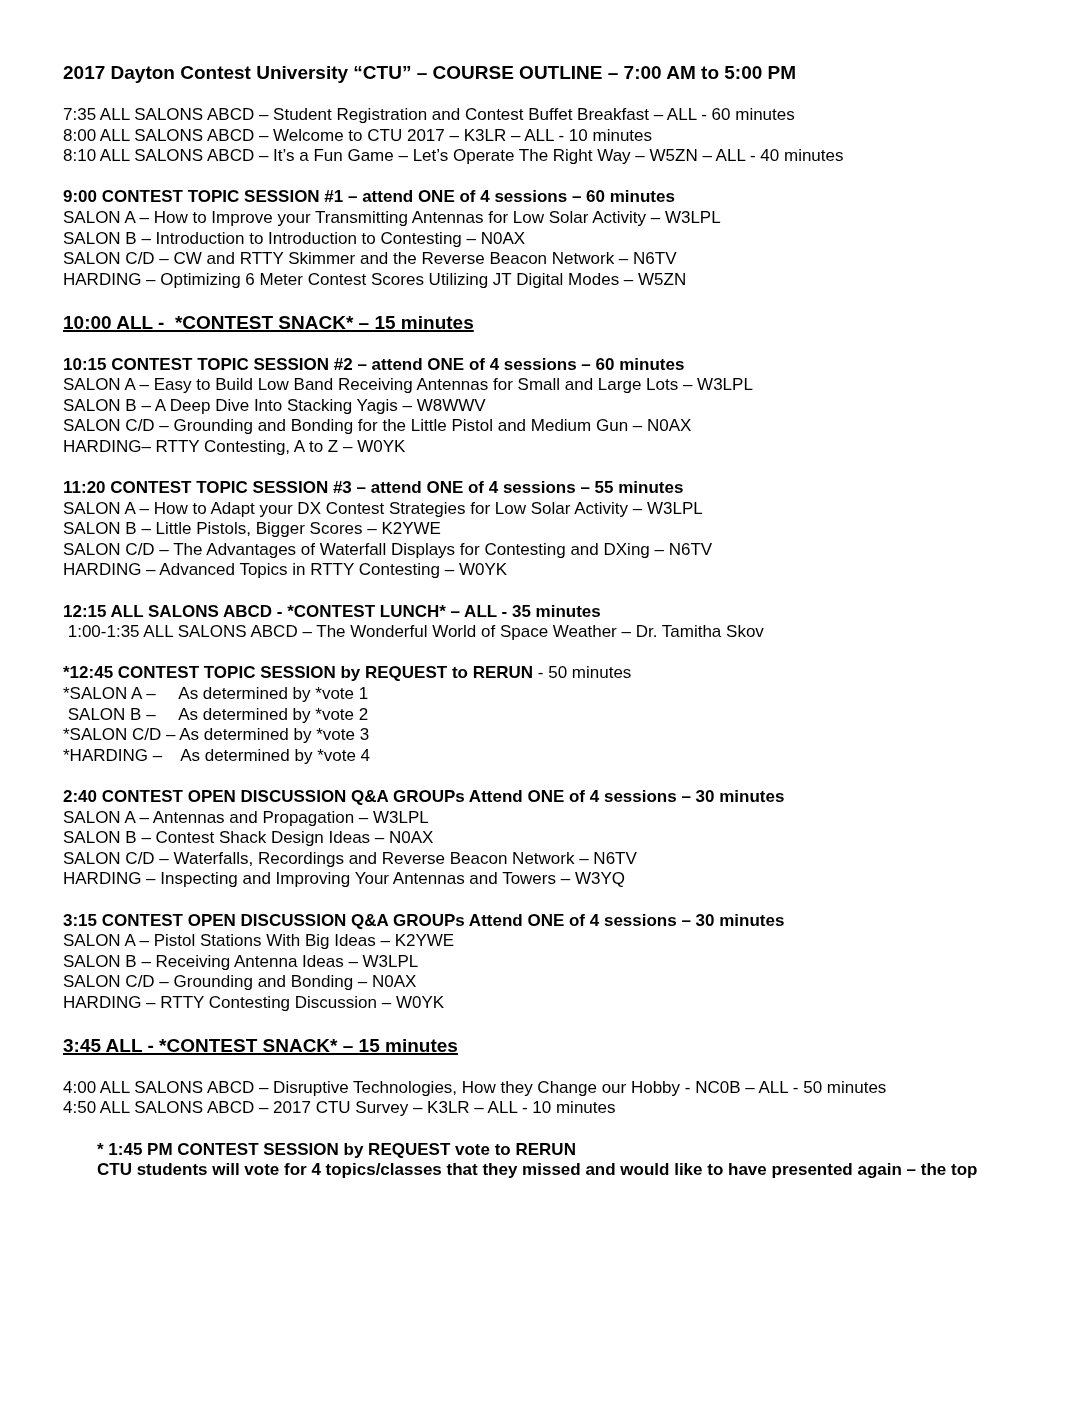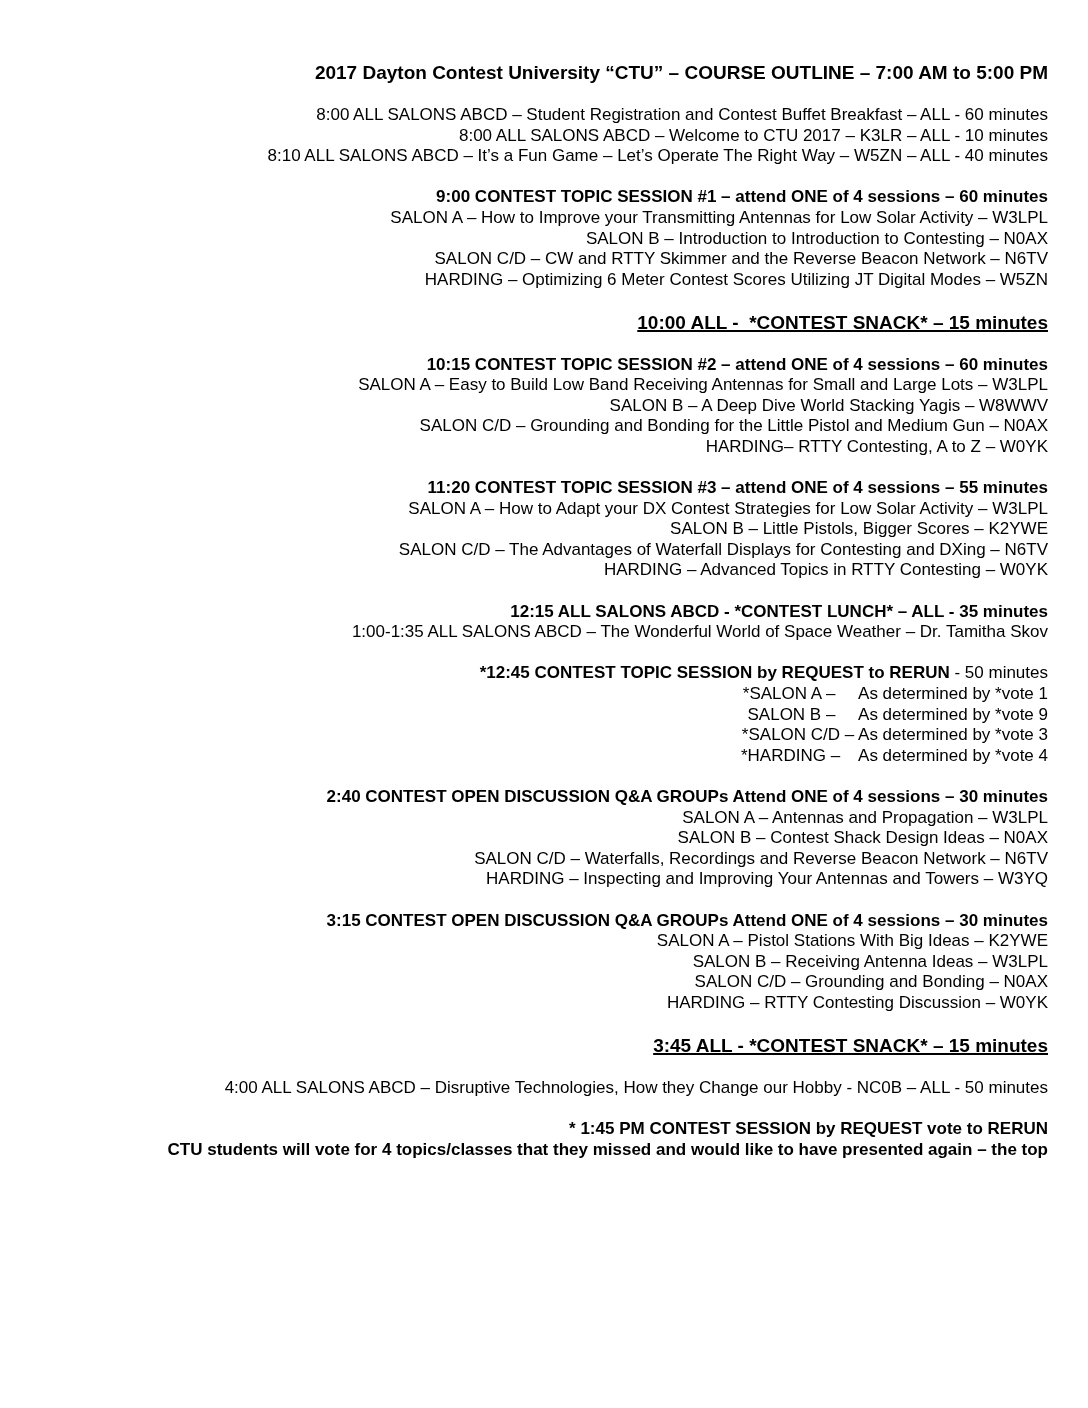--- a/index.html
+++ b/index.html
@@ -12,21 +12,20 @@
     height: 1408px;
     font-family: "Liberation Sans", sans-serif;
     color: #000000;
     overflow: hidden;
   }
   .page {
     padding: 61px 40px 0 63px;
     box-sizing: border-box;
     width: 1088px;
     height: 1408px;
-    text-align: right;
   }
   .line {
     font-size: 17px;
     line-height: 20.6px;
     white-space: pre;
     font-weight: normal;
   }
   .line.bold { font-weight: bold; }
   .line.large {
     font-size: 19px;
@@ -44,56 +43,56 @@
   .main.underline { text-decoration: underline; text-decoration-thickness: 2px; }
   .tail { font-weight: normal; margin-top: 22px; }
 </style>
 </head>
 <body>
 
 <div class="page">
   <h1 class="doc-title">2017 Dayton Contest University “CTU” – COURSE OUTLINE – 7:00 AM to 5:00 PM</h1>
   <div>
       <div class="block">
-        <div class="line"><span class="main">8:00 ALL SALONS ABCD – Student Registration and Contest Buffet Breakfast – ALL - 60 minutes</span></div>
+        <div class="line"><span class="main">7:35 ALL SALONS ABCD – Student Registration and Contest Buffet Breakfast – ALL - 60 minutes</span></div>
         <div class="line"><span class="main">8:00 ALL SALONS ABCD – Welcome to CTU 2017 – K3LR – ALL - 10 minutes</span></div>
         <div class="line"><span class="main">8:10 ALL SALONS ABCD – It’s a Fun Game – Let’s Operate The Right Way – W5ZN – ALL - 40 minutes</span></div>
       </div>
       <div class="block">
         <div class="line bold"><span class="main">9:00 CONTEST TOPIC SESSION #1 – attend ONE of 4 sessions – 60 minutes</span></div>
         <div class="line"><span class="main">SALON A – How to Improve your Transmitting Antennas for Low Solar Activity – W3LPL</span></div>
         <div class="line"><span class="main">SALON B – Introduction to Introduction to Contesting – N0AX</span></div>
         <div class="line"><span class="main">SALON C/D – CW and RTTY Skimmer and the Reverse Beacon Network – N6TV</span></div>
         <div class="line"><span class="main">HARDING – Optimizing 6 Meter Contest Scores Utilizing JT Digital Modes – W5ZN</span></div>
       </div>
       <div class="block">
         <div class="line bold large"><span class="main underline">10:00 ALL -  *CONTEST SNACK* – 15 minutes</span></div>
       </div>
       <div class="block">
         <div class="line bold"><span class="main">10:15 CONTEST TOPIC SESSION #2 – attend ONE of 4 sessions – 60 minutes</span></div>
         <div class="line"><span class="main">SALON A – Easy to Build Low Band Receiving Antennas for Small and Large Lots – W3LPL</span></div>
-        <div class="line"><span class="main">SALON B – A Deep Dive World Stacking Yagis – W8WWV</span></div>
+        <div class="line"><span class="main">SALON B – A Deep Dive Into Stacking Yagis – W8WWV</span></div>
         <div class="line"><span class="main">SALON C/D – Grounding and Bonding for the Little Pistol and Medium Gun – N0AX</span></div>
         <div class="line"><span class="main">HARDING– RTTY Contesting, A to Z – W0YK</span></div>
       </div>
       <div class="block">
         <div class="line bold"><span class="main">11:20 CONTEST TOPIC SESSION #3 – attend ONE of 4 sessions – 55 minutes</span></div>
         <div class="line"><span class="main">SALON A – How to Adapt your DX Contest Strategies for Low Solar Activity – W3LPL</span></div>
         <div class="line"><span class="main">SALON B – Little Pistols, Bigger Scores – K2YWE</span></div>
         <div class="line"><span class="main">SALON C/D – The Advantages of Waterfall Displays for Contesting and DXing – N6TV</span></div>
         <div class="line"><span class="main">HARDING – Advanced Topics in RTTY Contesting – W0YK</span></div>
       </div>
       <div class="block">
         <div class="line bold"><span class="main">12:15 ALL SALONS ABCD - *CONTEST LUNCH* – ALL - 35 minutes</span></div>
         <div class="line"><span class="main"> 1:00-1:35 ALL SALONS ABCD – The Wonderful World of Space Weather – Dr. Tamitha Skov</span></div>
       </div>
       <div class="block">
         <div class="line bold"><span class="main">*12:45 CONTEST TOPIC SESSION by REQUEST to RERUN</span><span class="tail"> - 50 minutes</span></div>
         <div class="line"><span class="main">*SALON A –     As determined by *vote 1</span></div>
-        <div class="line"><span class="main"> SALON B –     As determined by *vote 9</span></div>
+        <div class="line"><span class="main"> SALON B –     As determined by *vote 2</span></div>
         <div class="line"><span class="main">*SALON C/D – As determined by *vote 3</span></div>
         <div class="line"><span class="main">*HARDING –    As determined by *vote 4</span></div>
       </div>
       <div class="block">
         <div class="line bold"><span class="main">2:40 CONTEST OPEN DISCUSSION Q&amp;A GROUPs Attend ONE of 4 sessions – 30 minutes</span></div>
         <div class="line"><span class="main">SALON A – Antennas and Propagation – W3LPL</span></div>
         <div class="line"><span class="main">SALON B – Contest Shack Design Ideas – N0AX</span></div>
         <div class="line"><span class="main">SALON C/D – Waterfalls, Recordings and Reverse Beacon Network – N6TV</span></div>
         <div class="line"><span class="main">HARDING – Inspecting and Improving Your Antennas and Towers – W3YQ</span></div>
       </div>
@@ -102,19 +101,20 @@
         <div class="line"><span class="main">SALON A – Pistol Stations With Big Ideas – K2YWE</span></div>
         <div class="line"><span class="main">SALON B – Receiving Antenna Ideas – W3LPL</span></div>
         <div class="line"><span class="main">SALON C/D – Grounding and Bonding – N0AX</span></div>
         <div class="line"><span class="main">HARDING – RTTY Contesting Discussion – W0YK</span></div>
       </div>
       <div class="block">
         <div class="line bold large"><span class="main underline">3:45 ALL - *CONTEST SNACK* – 15 minutes</span></div>
       </div>
       <div class="block">
         <div class="line"><span class="main">4:00 ALL SALONS ABCD – Disruptive Technologies, How they Change our Hobby - NC0B – ALL - 50 minutes</span></div>
+        <div class="line"><span class="main">4:50 ALL SALONS ABCD – 2017 CTU Survey – K3LR – ALL - 10 minutes</span></div>
       </div>
       <div class="block indent">
         <div class="line bold"><span class="main">* 1:45 PM CONTEST SESSION by REQUEST vote to RERUN</span></div>
         <div class="line bold"><span class="main">CTU students will vote for 4 topics/classes that they missed and would like to have presented again – the top</span></div>
       </div>
     </div>
 </div>
 
 </body></html>

